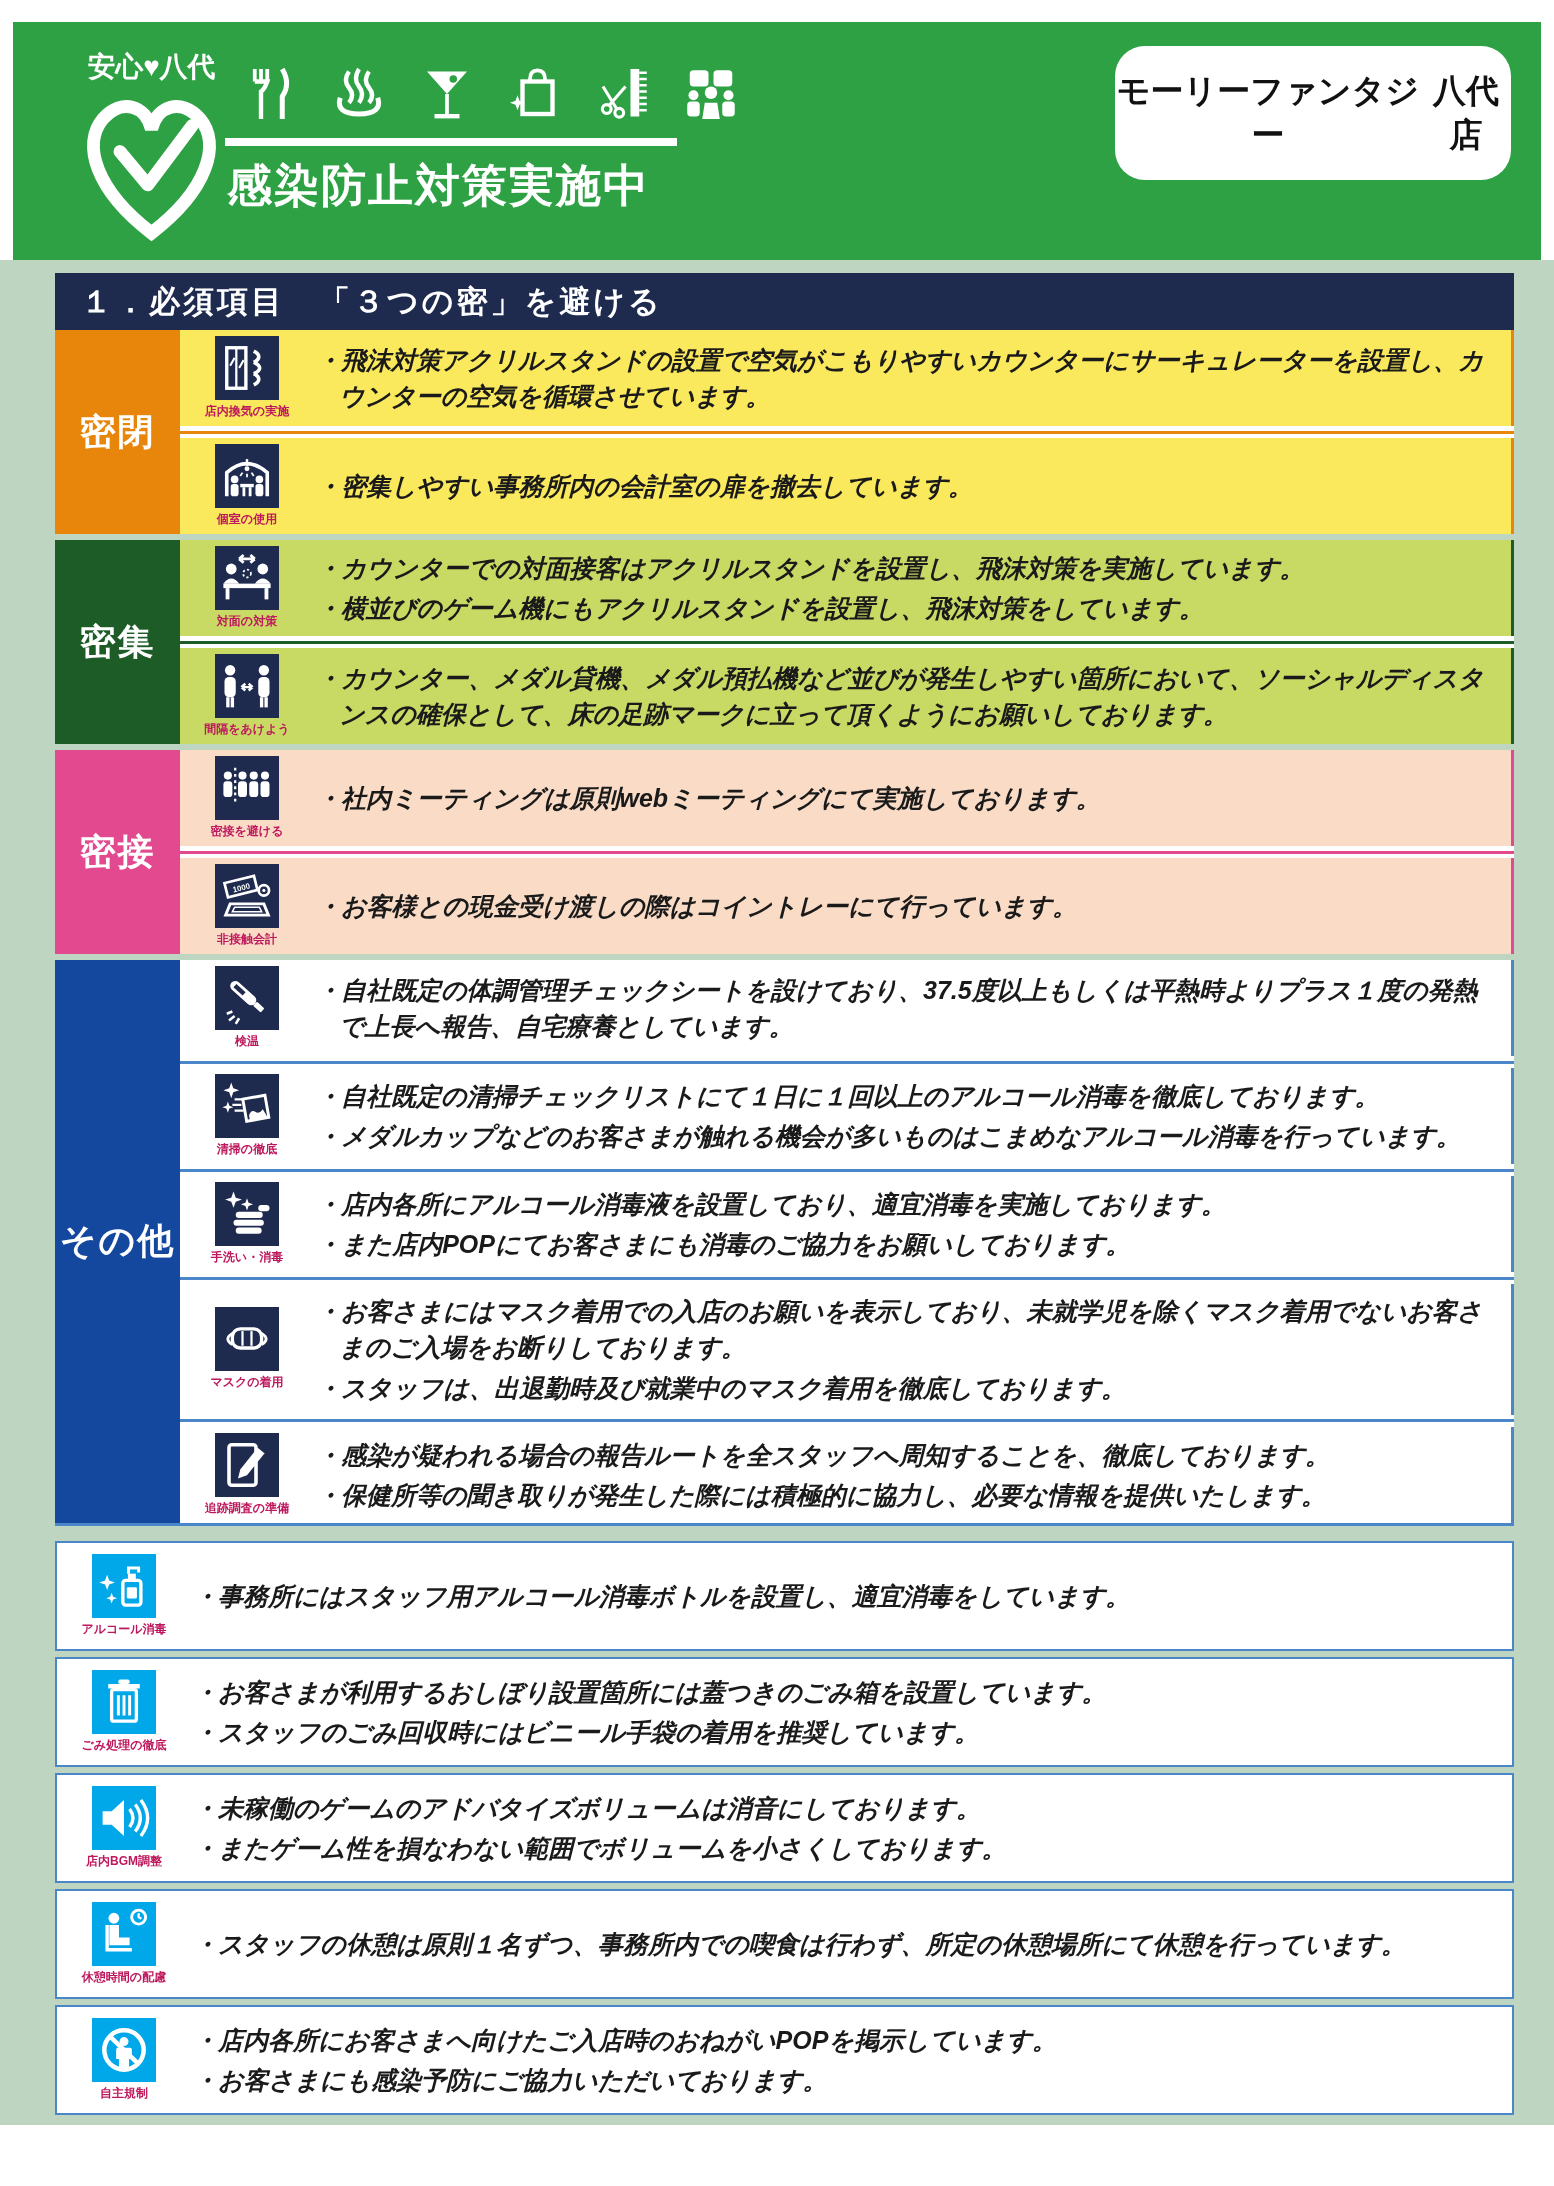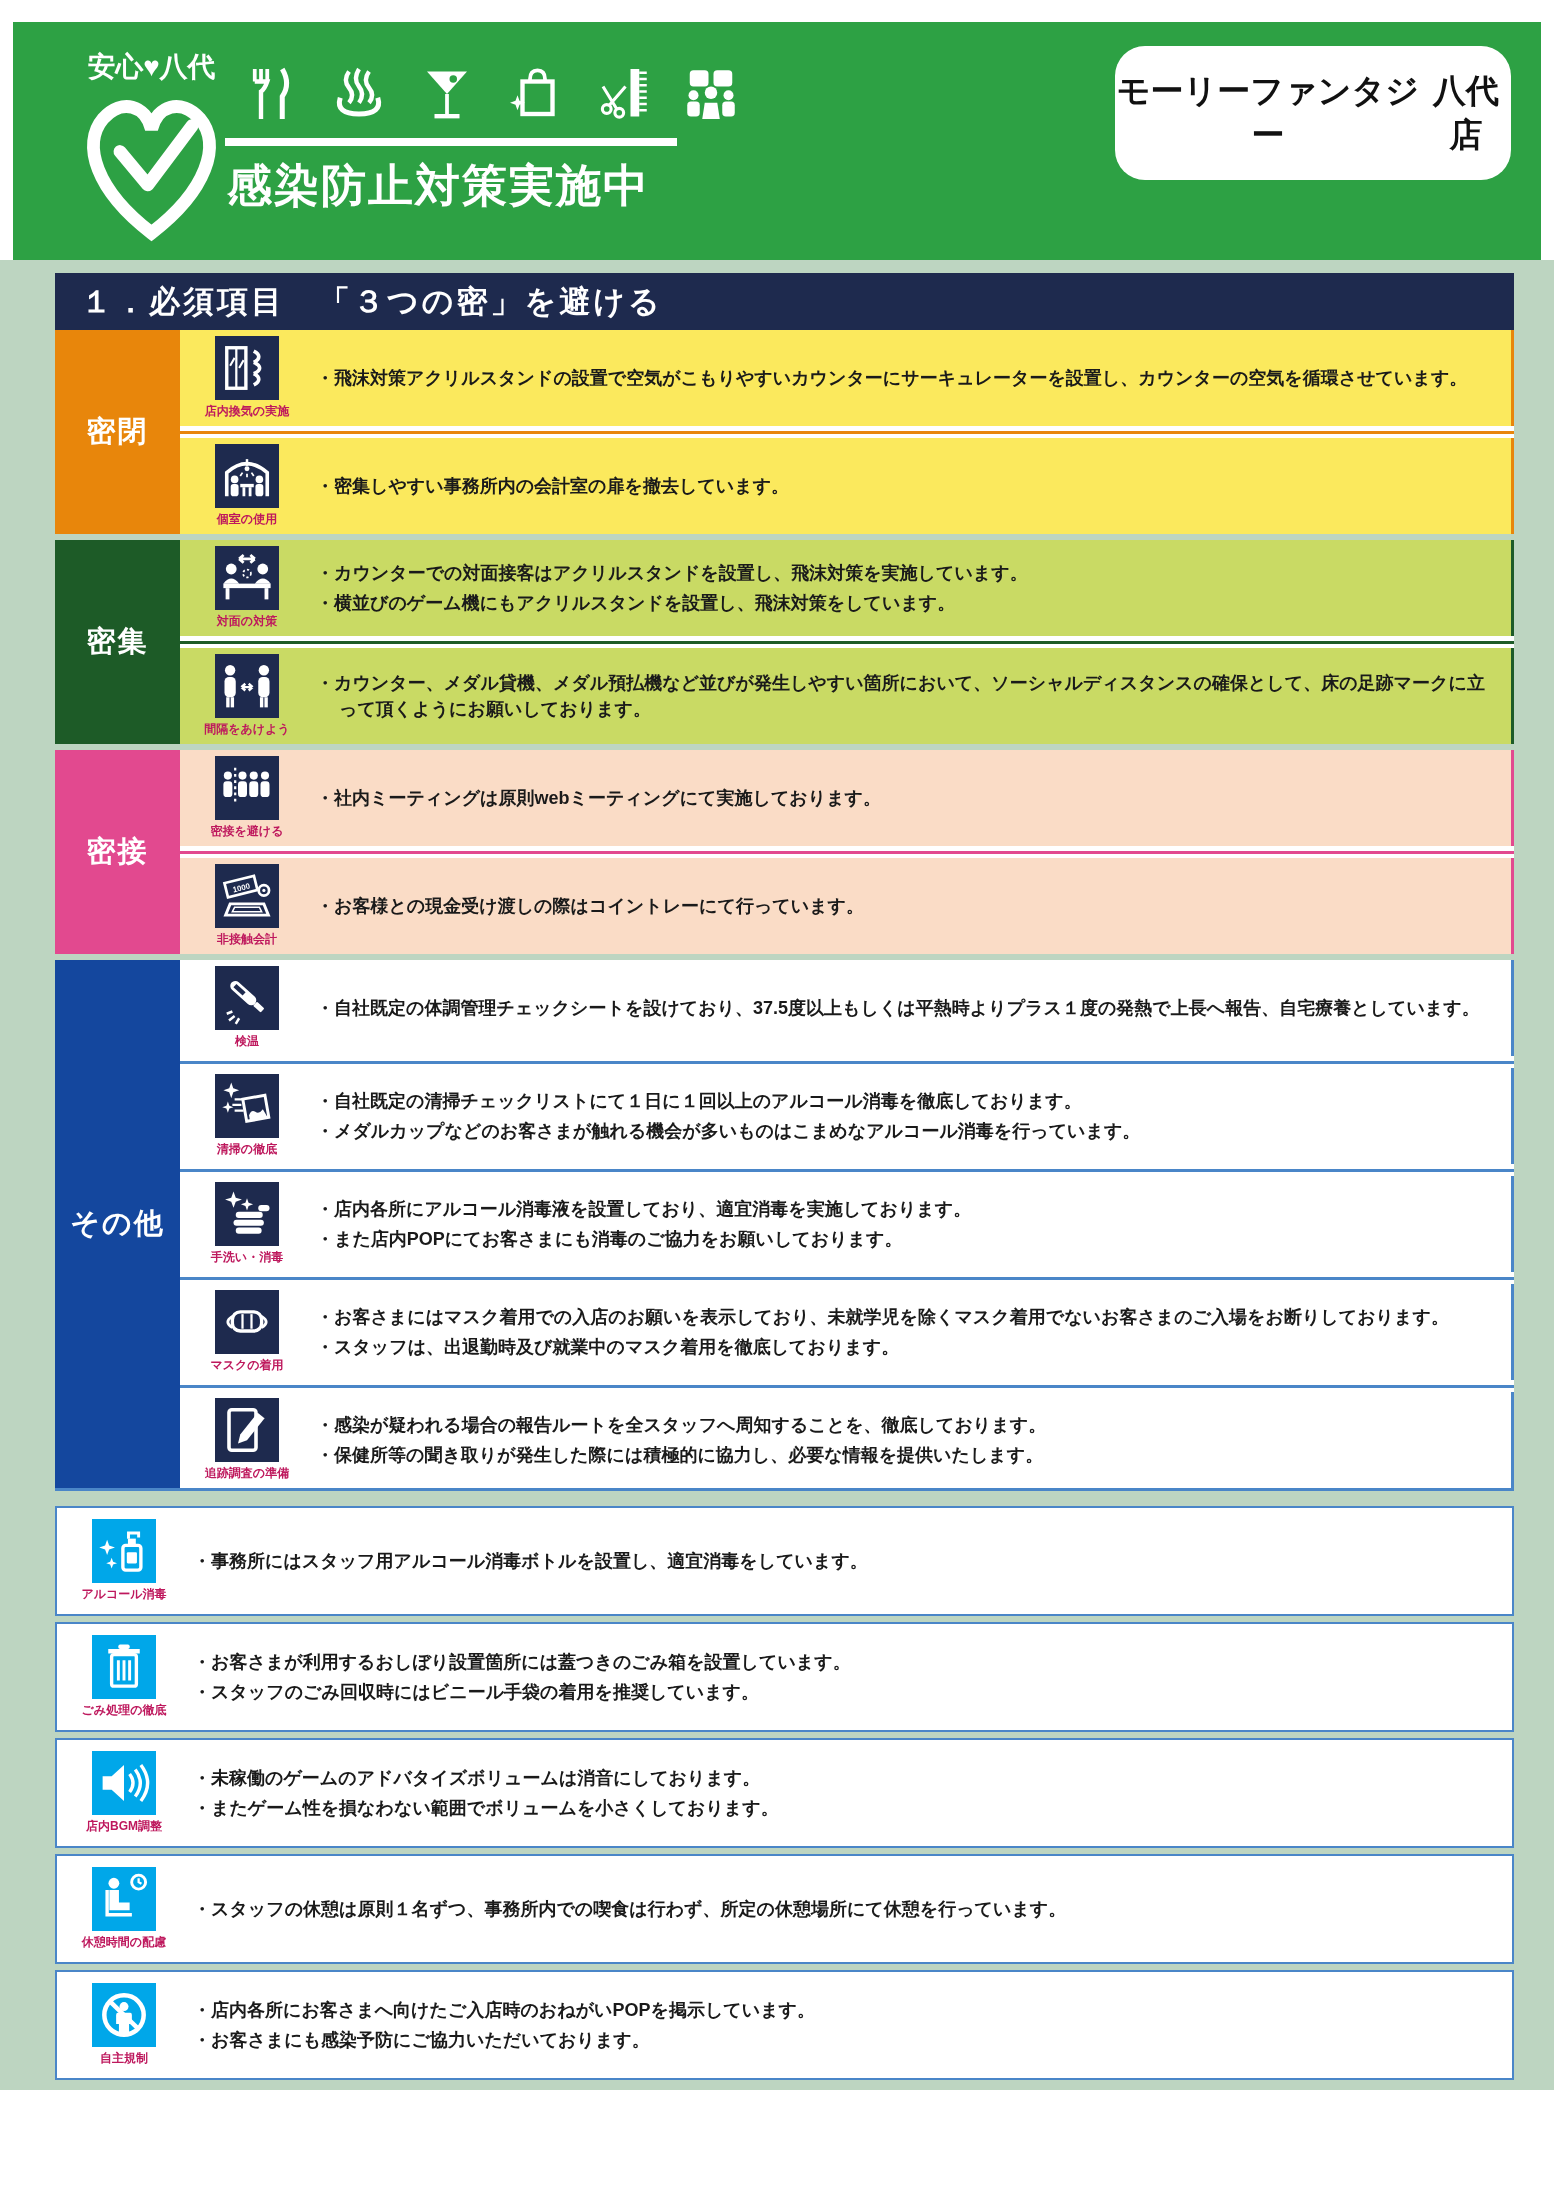--- a/index.html
+++ b/index.html
@@ -24,31 +24,31 @@
   .hline{position:absolute;left:212px;top:116px;width:452px;height:8px;background:#fff;}
   .htitle{position:absolute;left:214px;top:134px;font-size:45px;color:#fff;letter-spacing:2px;white-space:nowrap;}
   .storebox{position:absolute;right:30px;top:24px;width:396px;height:134px;background:#fff;border-radius:30px;display:flex;justify-content:center;align-items:center;text-align:center;}
   .storebox span{font-size:33px;line-height:1.32;color:#111;}
   
   .main{background:var(--page-bg);padding:13px 40px 10px 55px;}
   .sec-header{background:var(--panel-navy);color:#fff;font-size:31px;height:57px;line-height:57px;padding-left:26px;letter-spacing:3px;}
   .sec1-table{border-bottom:3px solid var(--s2-border);}
   .group{display:flex;}
   .group + .group{margin-top:6px;}
-  .group-label{width:125px;color:#fff;font-size:29px;display:flex;align-items:center;justify-content:center;letter-spacing:2px;flex-shrink:0;}
+  .group-label{width:125px;color:#fff;font-size:36px;display:flex;align-items:center;justify-content:center;letter-spacing:2px;flex-shrink:0;}
   .rows{flex:1;display:flex;flex-direction:column;}
   .rowx{display:flex;align-items:center;min-height:96px;border-right:3px solid transparent;padding:5px 0;}
   .divider{height:12px;background:#fff;display:flex;align-items:center;}
   .divider i{display:block;height:3px;width:100%;}
   .iconblock{width:118px;display:flex;flex-direction:column;align-items:center;flex-shrink:0;margin-left:8px;}
   .tile{width:64px;height:64px;background:var(--tile-navy);display:flex;align-items:center;justify-content:center;}
   .tile svg{width:54px;height:54px;display:block;}
   .caption{font-size:12px;color:#be185d;margin-top:3px;white-space:nowrap;}
   .bullets{flex:1;padding:0 26px 0 10px;}
-  .bullets p{margin:4px 0;font-size:18px;line-height:1.45;padding-left:23px;text-indent:-23px;}
+  .bullets p{margin:4px 0;font-size:25px;line-height:1.45;padding-left:23px;text-indent:-23px;font-style:italic;}
   
   .sec2{margin-top:15px;}
   .sec2-rows{margin-top:6px;}
   .rowy{background:#fff;border:2.5px solid var(--s2-border);display:flex;align-items:center;min-height:110px;padding:6px 0;}
   .rowy + .rowy{margin-top:6px;}
   .tile2{width:64px;height:64px;background:var(--s2-accent);display:flex;align-items:center;justify-content:center;}
   .tile2 svg{width:54px;height:54px;display:block;}
   
   .pattern{height:72px;background:#fff;overflow:hidden;position:relative;}
 </style>

